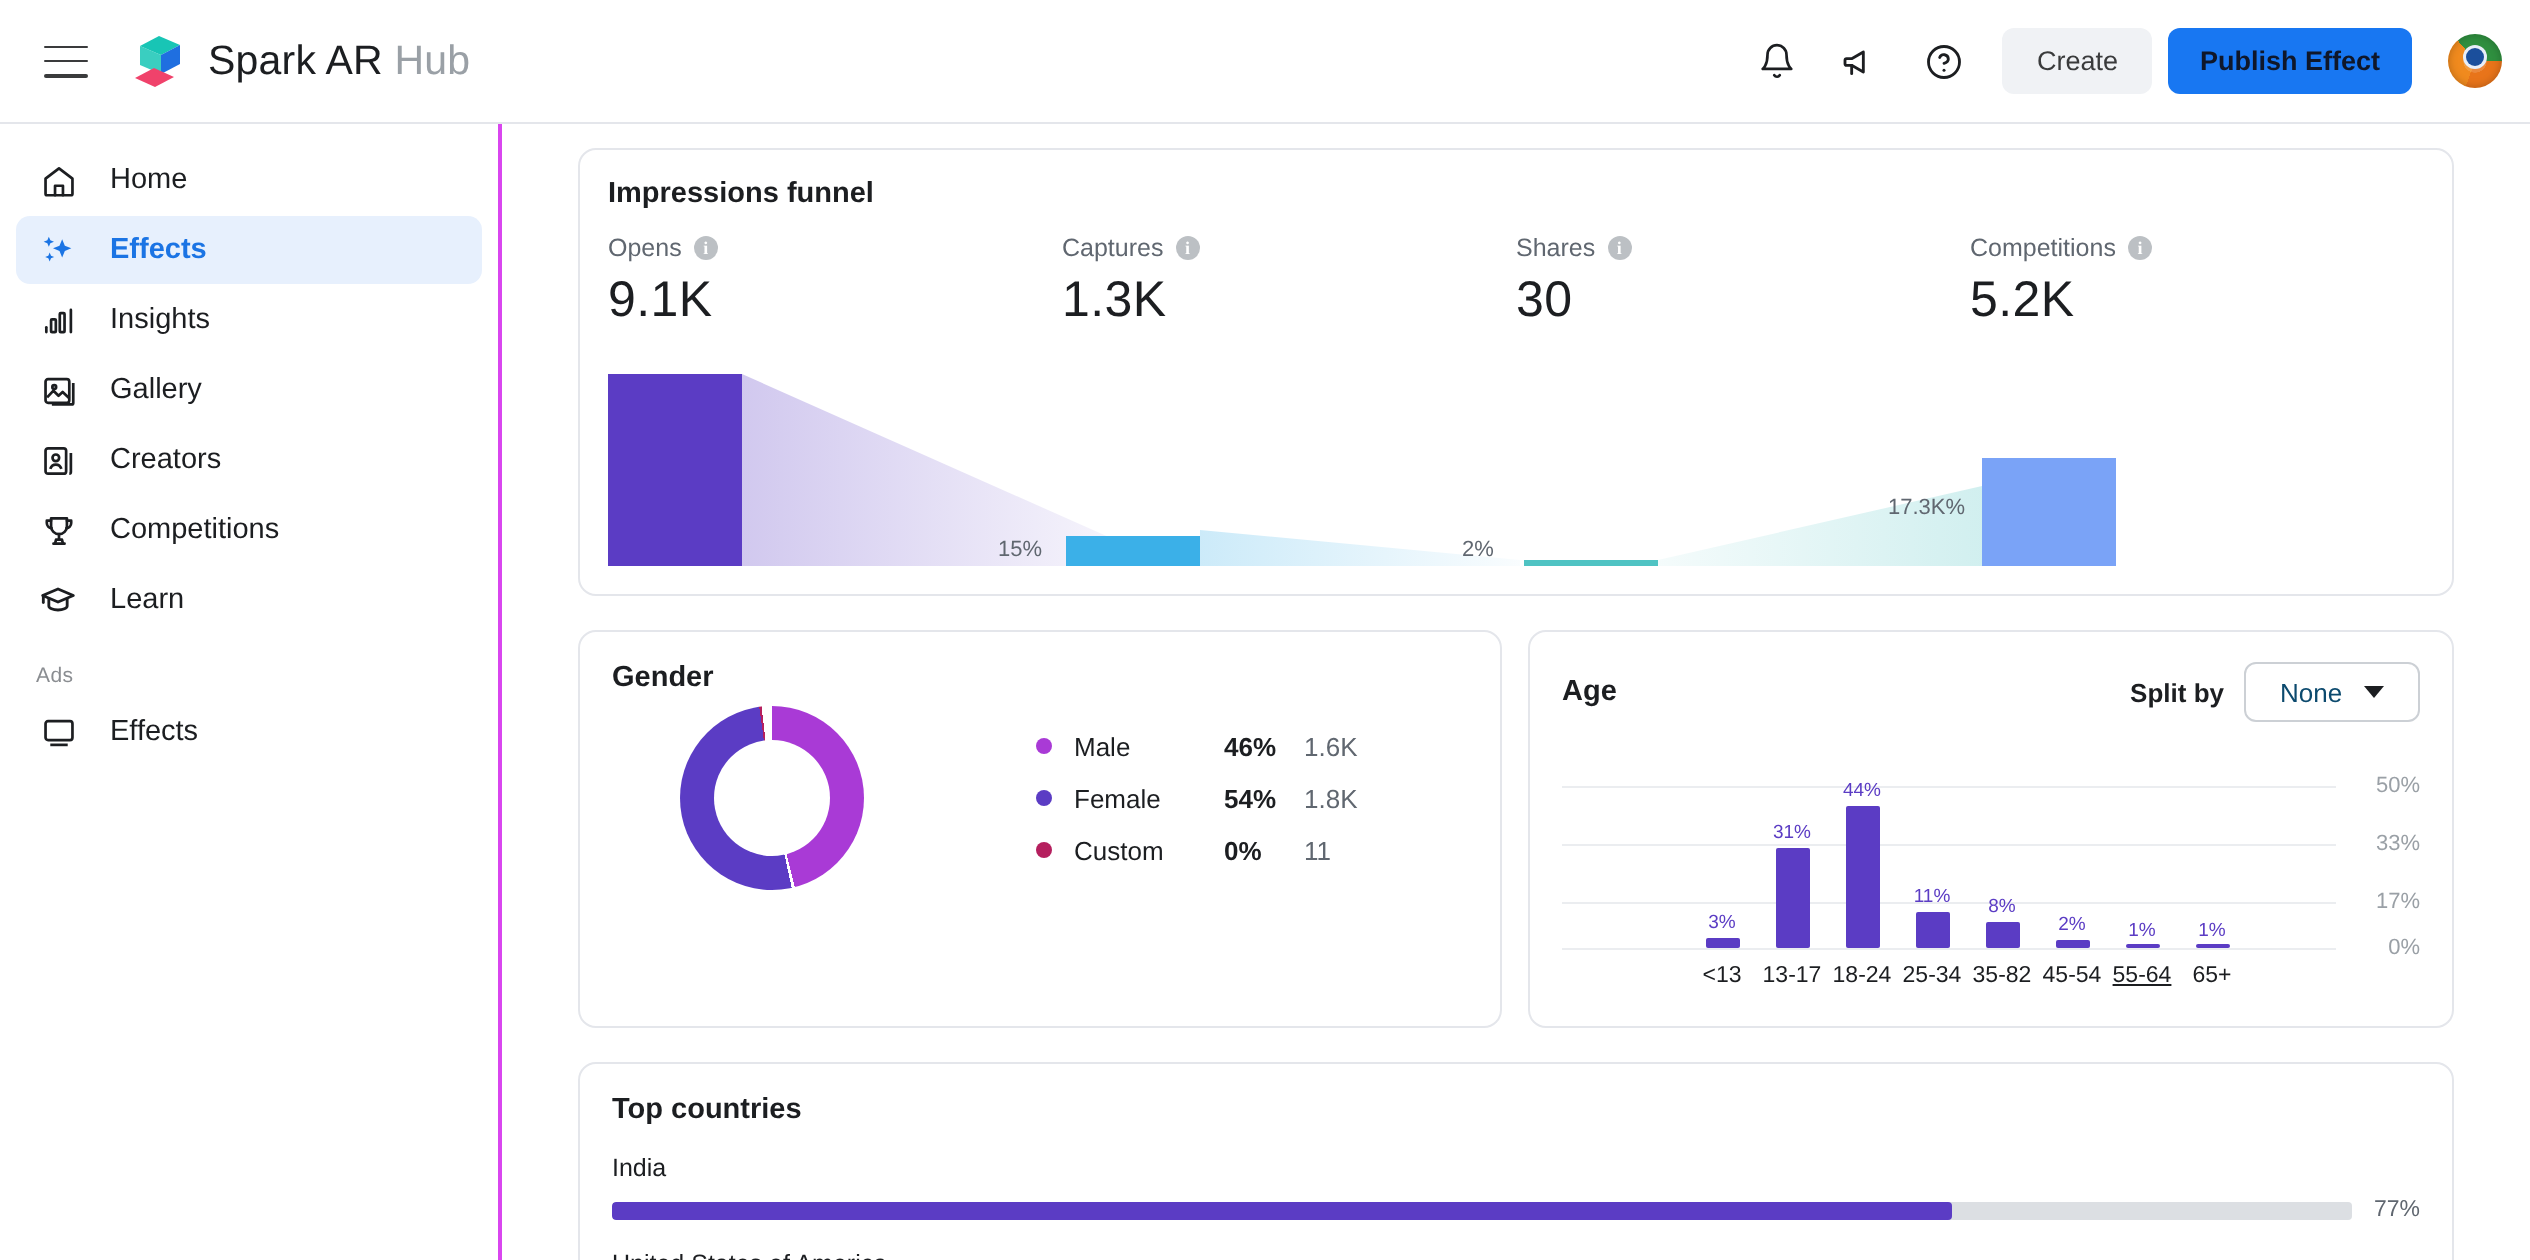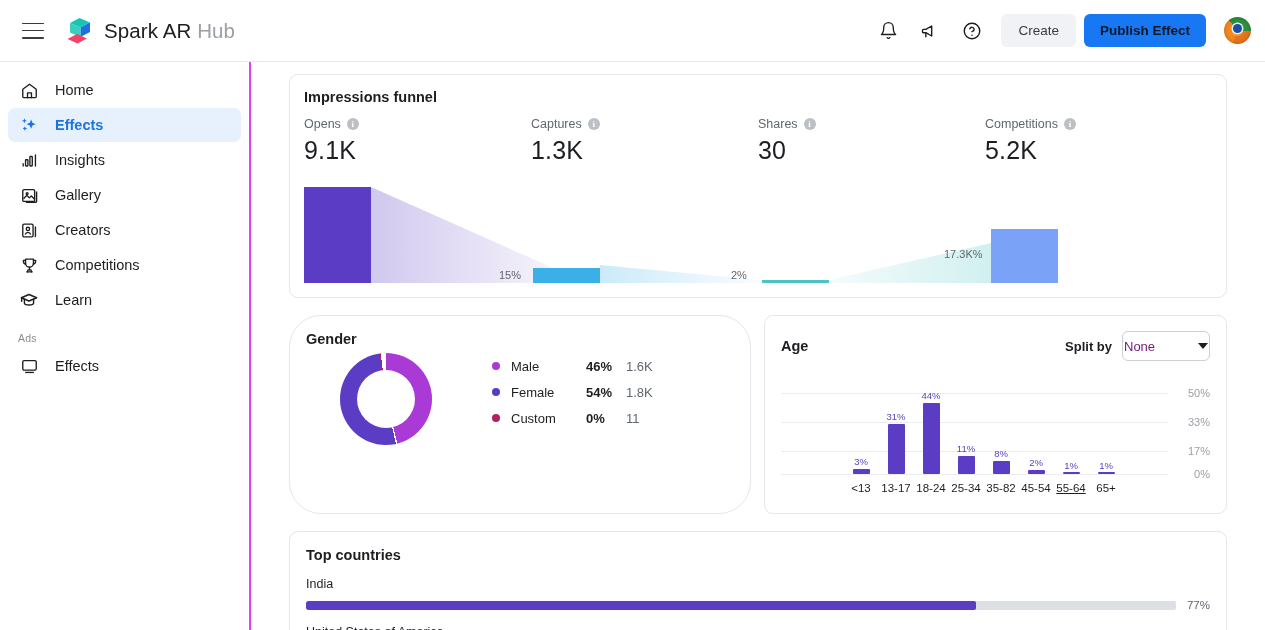--- a/index.html
+++ b/index.html
@@ -112,24 +112,24 @@
   }
   .funnel-col-value { font-size: 25px; margin-top: 5px; color: #1c1e21; letter-spacing:.2px;}
   .funnel-graph { position: relative; height: 98px; margin-top: 20px; }
   .fbar { position: absolute; bottom: 0; }
   .fpct {
     position: absolute; font-size: 11px; color: #606770; bottom: 2px;
   }
 
   
   .two-col { display: flex; gap: 13px; }
-  .gender-card { width: 462px; height: 199px; padding: 15px 16px; border-radius: 32px; }
+  .gender-card { width: 462px; height: 199px; padding: 15px 16px; }
   .age-card { flex: 1; height: 199px; padding: 15px 16px; }
 
-  .gender-body { display: flex; margin-top: 6px; }
+  .gender-body { display: flex; align-items: center; margin-top: 6px; gap: 26px; }
   .donut-wrap { width: 160px; display: flex; justify-content: center; }
   .donut { width: 92px; height: 92px; border-radius: 50%; position: relative; }
   .donut::after {
     content: ""; position: absolute; left: 50%; top: 50%;
     width: 58px; height: 58px; margin: -29px 0 0 -29px;
     background: #fff; border-radius: 50%;
   }
   .legend { margin-left: 26px; }
   .legend-row {
     display: flex; align-items: center; height: 26px; font-size: 13px; color: #1c1e21;
@@ -138,22 +138,22 @@
   .legend-name { margin-left: 11px; width: 75px; }
   .legend-pct { width: 40px; font-weight: bold; text-align: left; }
   .legend-count { color: #606770; }
 
   
   .age-head { display: flex; align-items: center; }
   .splitby { margin-left: auto; display: flex; align-items: center; gap: 10px; }
   .splitby-label { font-size: 13px; font-weight: bold; color: #1c1e21; }
   .select {
     width: 88px; height: 30px; border: 1px solid #ccd0d5; border-radius: 6px;
-    display: flex; align-items: center; padding: 0 1px; font-size: 13px;
-    color: #701a75; cursor: pointer; background: #fff;
+    display: flex; align-items: center; padding: 0 17px; font-size: 13px;
+    color: #0c4a6e; cursor: pointer; background: #fff;
   }
   .caret {
     margin-left: auto; width: 0; height: 0;
     border-left: 5px solid transparent; border-right: 5px solid transparent;
     border-top: 6px solid #1c1e21;
   }
   .age-chart { position: relative; height: 118px; margin-top: 10px; }
   .grid-line { position: absolute; left: 0; right: 42px; height: 1px; background: #ebedf0; }
   .y-lab { position: absolute; right: 0; font-size: 11px; color: #9aa0a6; transform: translateY(-50%); }
   .abar {

